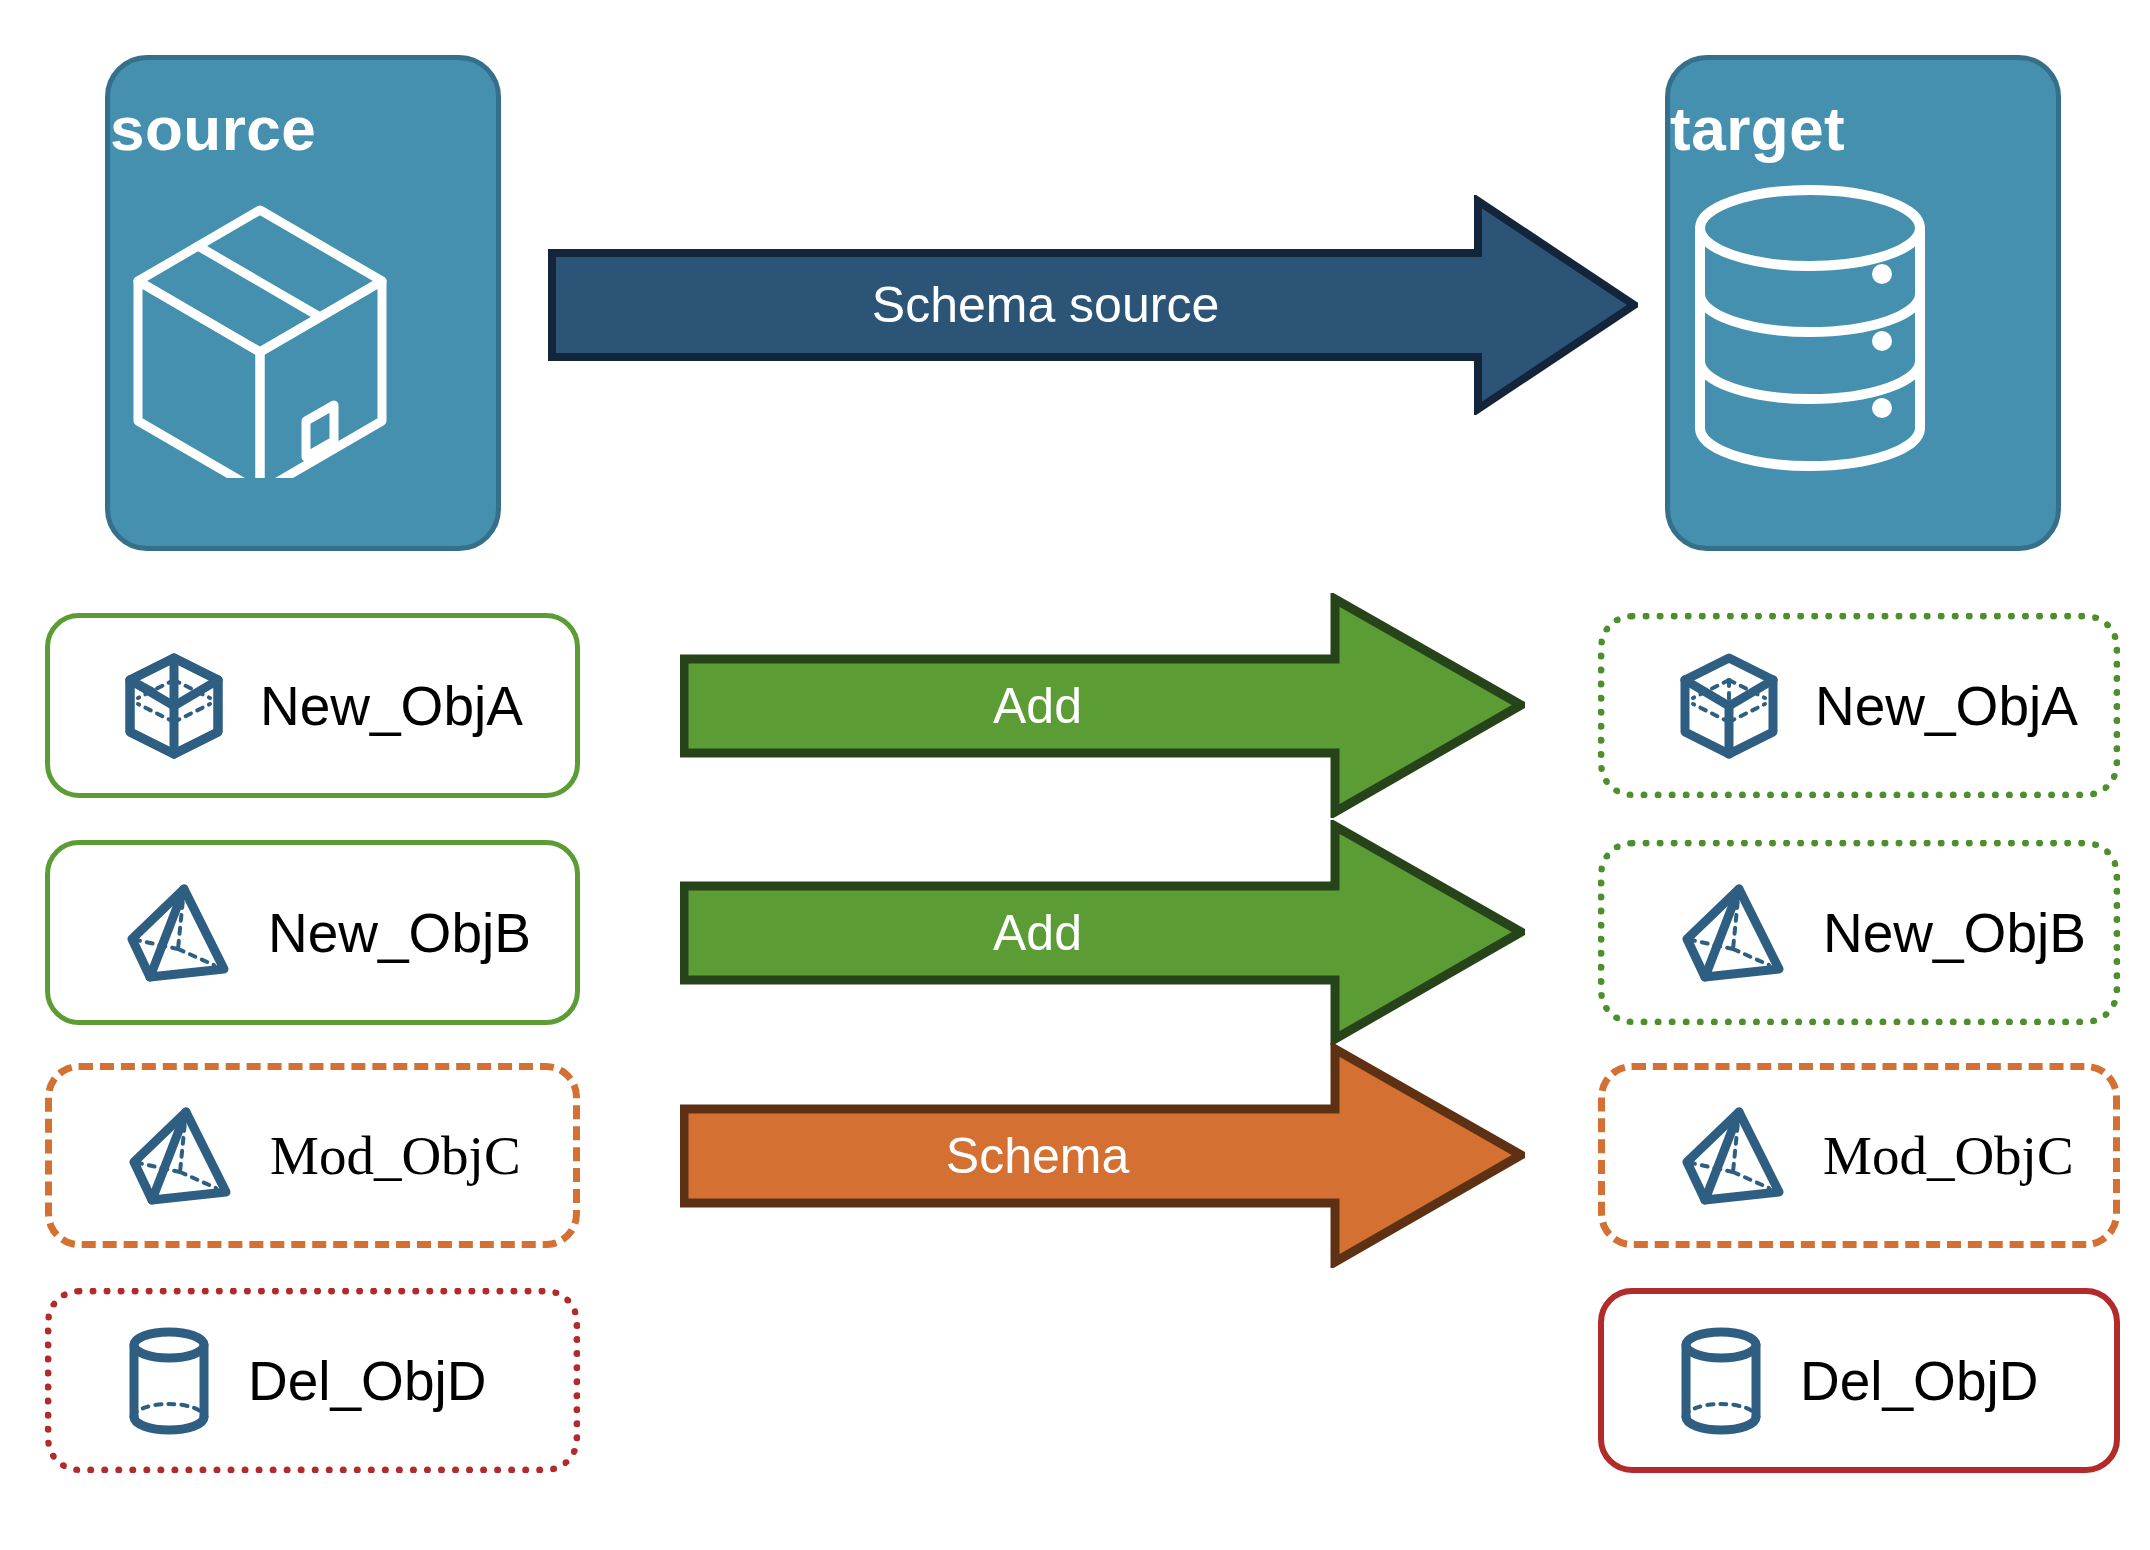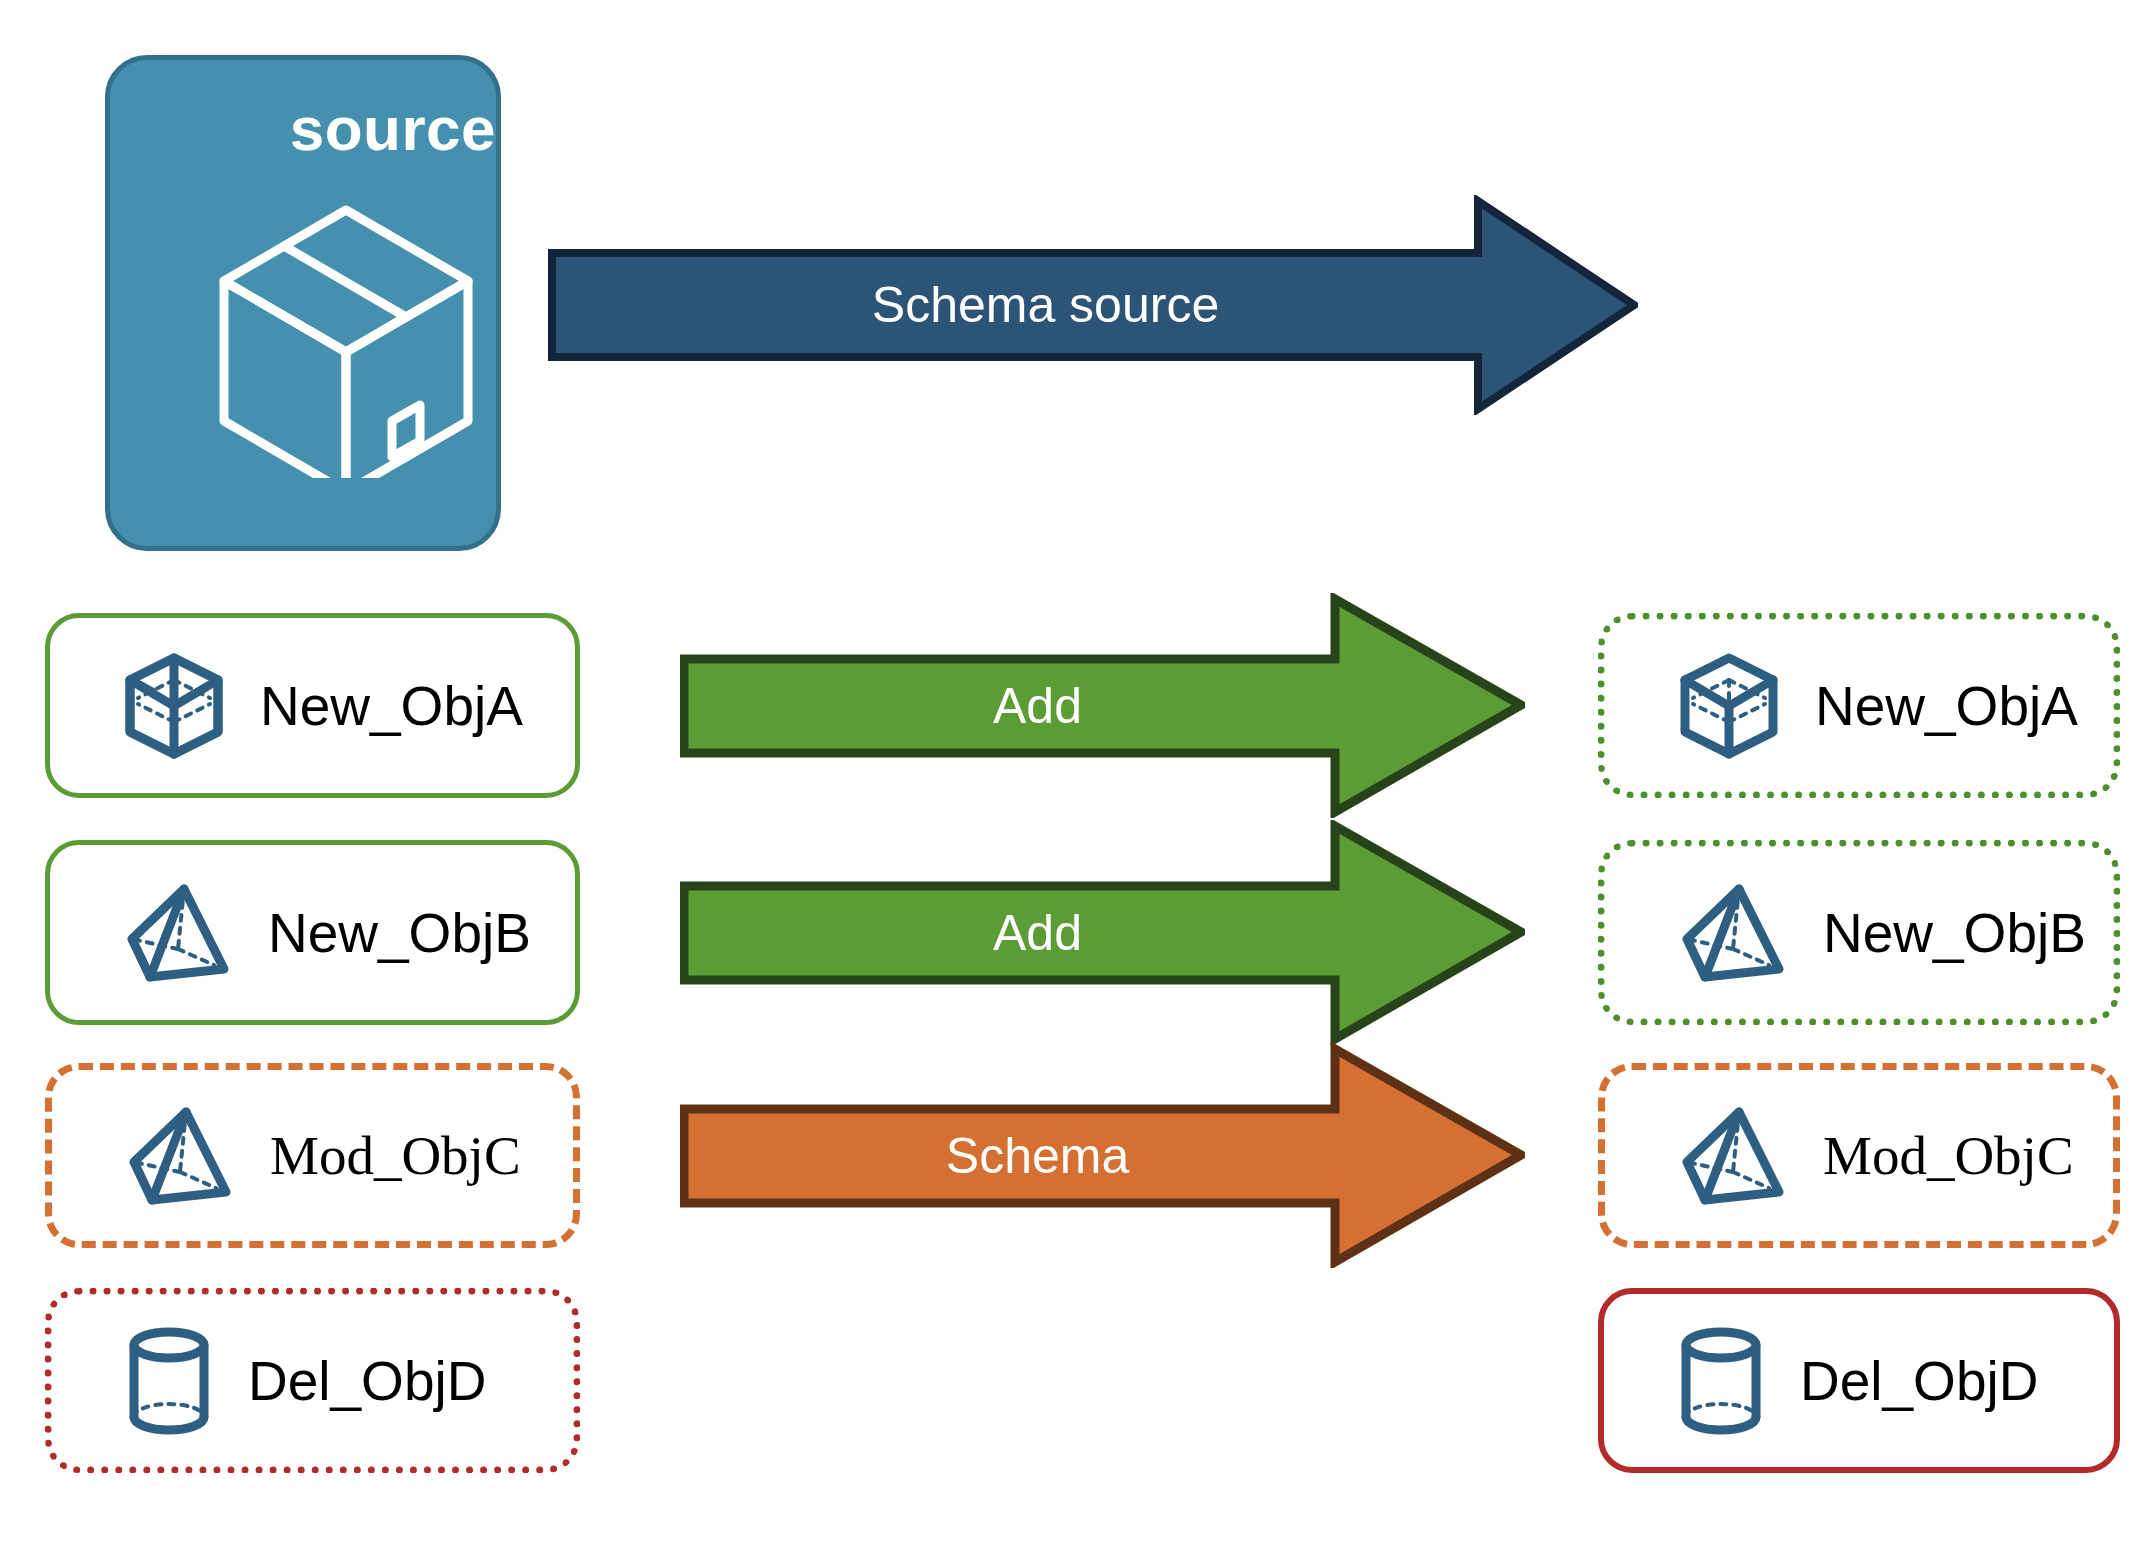--- a/index.html
+++ b/index.html
@@ -20,21 +20,21 @@
 
   
   .endpoint-box {
     position: absolute;
     background: #4690af;
     border: 5px solid #35708a;
     border-radius: 42px;
     box-sizing: border-box;
     display: flex;
     flex-direction: column;
-    align-items: flex-end;
+    align-items: flex-start;
   }
   .endpoint-title {
     color: #ffffff;
     font-size: 62px;
     font-weight: bold;
     letter-spacing: 0.5px;
     margin-top: 38px;
     line-height: 1;
   }
   .endpoint-glyph {
@@ -154,20 +154,38 @@
     </div>
   </div>
 
   <div id="schema-compare-arrow">
     <svg width="1090" height="220" viewBox="0 0 1090 220" preserveAspectRatio="none">
       <polygon points="4,58 930,58 930,6 1086,110 930,214 930,162 4,162" fill="#2b5477" stroke="#12253a" stroke-width="8" stroke-linejoin="miter"></polygon>
     </svg>
     <div class="arrow-label">Schema source</div>
   </div>
 
+  <div id="target-box" class="endpoint-box">
+    <div class="endpoint-title">target</div>
+    <div class="endpoint-glyph">
+      <svg width="280" height="300" viewBox="0 0 280 300">
+        <g fill="none" stroke="#ffffff" stroke-width="10" stroke-linejoin="round" stroke-linecap="round">
+          <ellipse cx="140" cy="50" rx="110" ry="38"></ellipse>
+          <path d="M30 50 L30 250"></path>
+          <path d="M250 50 L250 250"></path>
+          <path d="M30 250 A110 38 0 0 0 250 250"></path>
+          <path d="M30 116 A110 38 0 0 0 250 116"></path>
+          <path d="M30 183 A110 38 0 0 0 250 183"></path>
+        </g>
+        <circle cx="212" cy="96" r="10" fill="#ffffff"></circle>
+        <circle cx="212" cy="163" r="10" fill="#ffffff"></circle>
+        <circle cx="212" cy="230" r="10" fill="#ffffff"></circle>
+      </svg>
+    </div>
+  </div>
 
   <div class="obj-row" data-row="0">
     <div class="obj-card source-card bs-solid-green">
       <span class="obj-glyph">
         <svg width="104" height="112" viewBox="0 0 104 112">
           <g fill="none" stroke="#2e5f82" stroke-width="9" stroke-linejoin="round" stroke-linecap="round">
             <path d="M52 8 L96 30 L96 82 L52 104 L8 82 L8 30 Z"></path>
             <path d="M52 8 L52 56"></path>
             <path d="M8 30 L52 56 L96 30"></path>
             <path d="M52 56 L52 104"></path>

